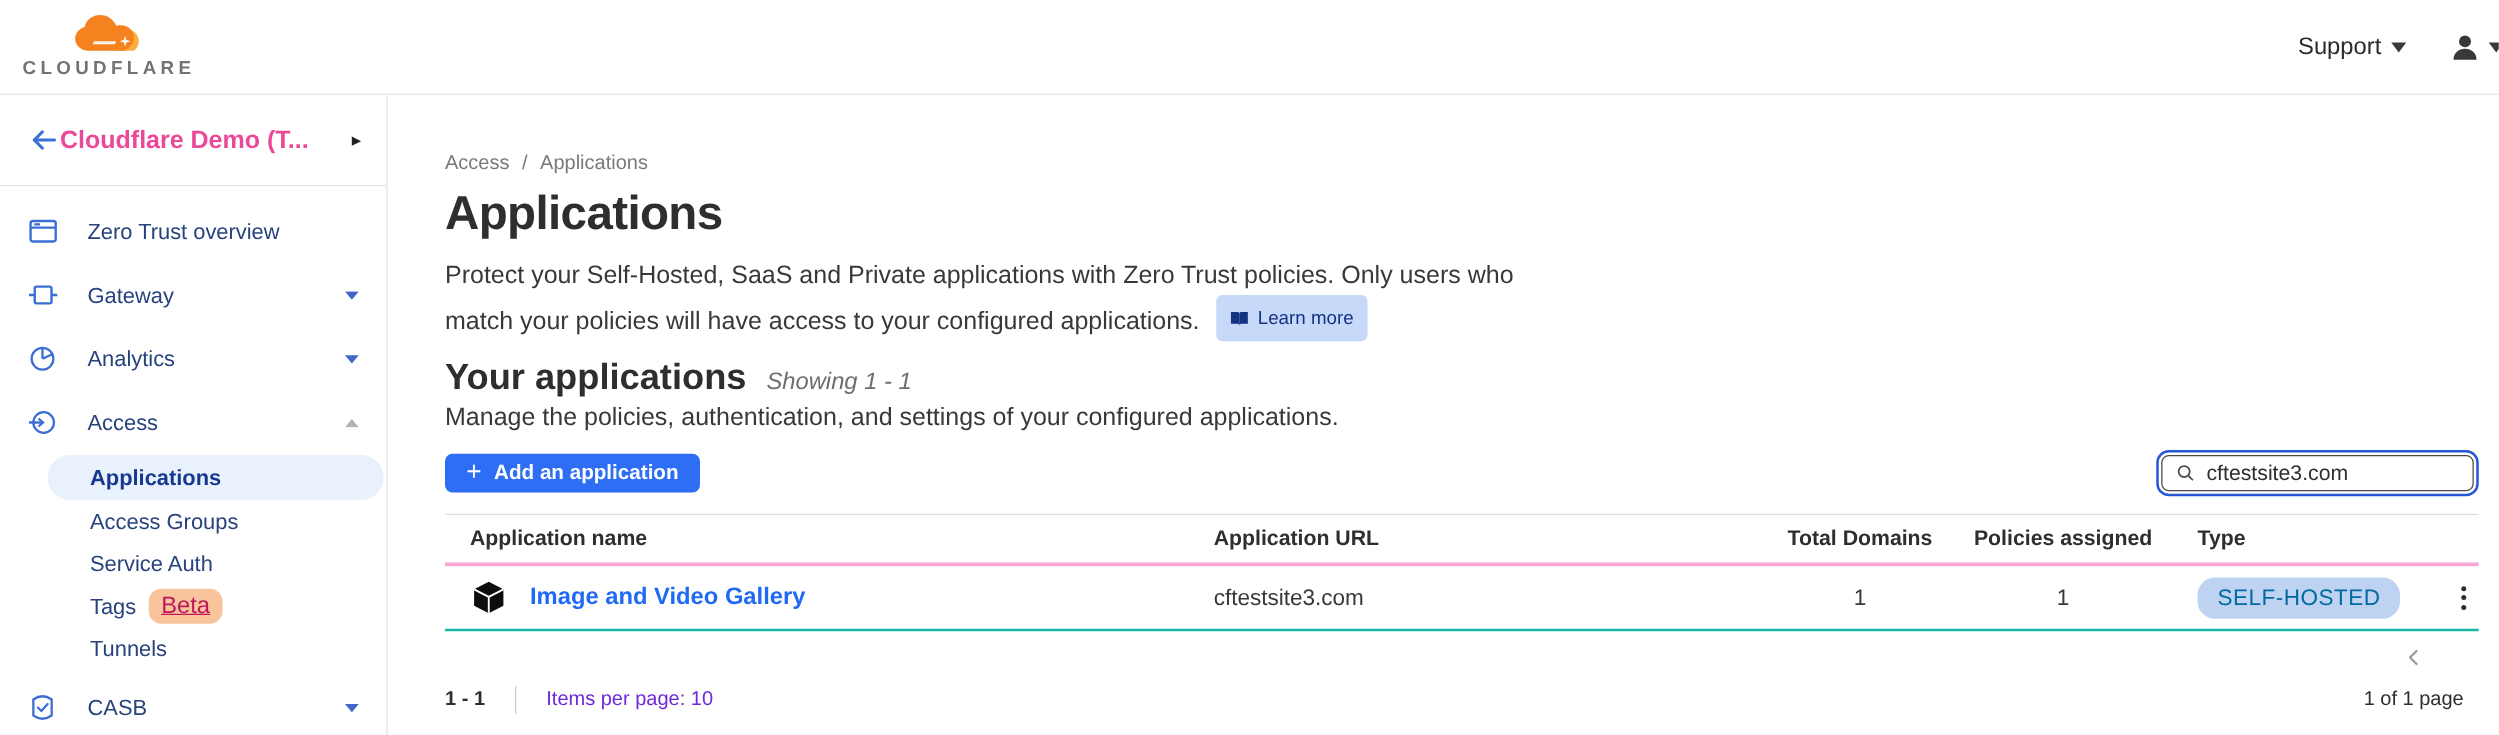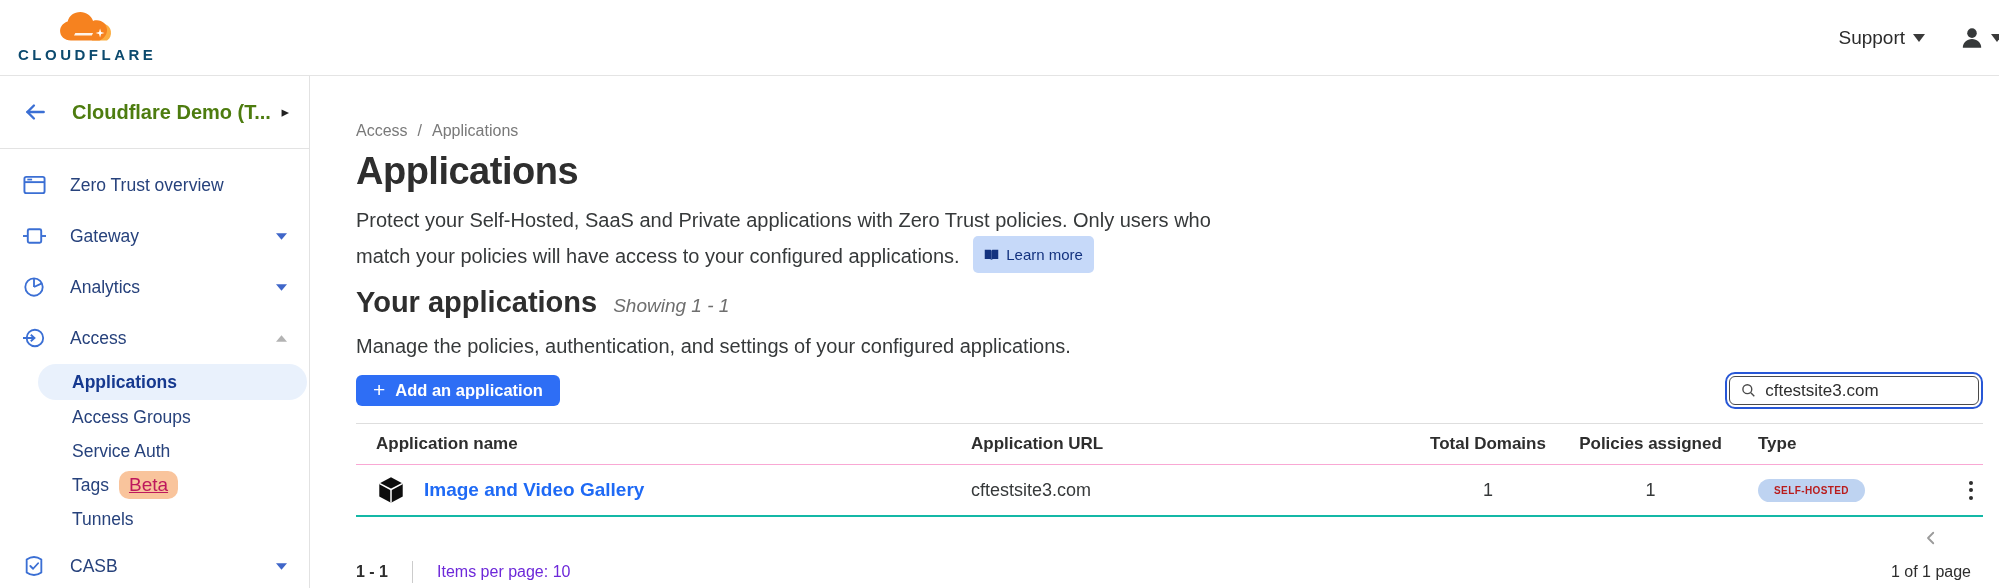--- a/index.html
+++ b/index.html
@@ -4,35 +4,35 @@
 <style>
   * { margin:0; padding:0; box-sizing:border-box; }
   html,body { width:1999px; height:588px; overflow:hidden; background:#fff;
               font-family:"Liberation Sans", sans-serif; color:#36393a; }
 
   
   .topbar { height:76px; display:flex; align-items:center; justify-content:space-between;
             border-bottom:1px solid #e4e4e4; padding:0 0 0 18px; position:relative; }
   .logo { display:flex; flex-direction:column; align-items:flex-start; cursor:pointer; }
   .logo svg { margin-left:38px; display:block; }
-  .logo-text { font-size:15px; font-weight:700; letter-spacing:3.5px; color:#0c4a6e; margin-top:1px; }
+  .logo-text { font-size:15px; font-weight:700; letter-spacing:3.5px; color:#737373; margin-top:1px; }
   .topbar-right { display:flex; align-items:center; gap:34px; padding-right:0; position:absolute; right:-4px; top:0; height:76px; }
   .support { display:flex; align-items:center; gap:8px; font-size:19px; color:#2b2b2b; cursor:pointer; }
   .tri-down { width:0; height:0; border-left:6px solid transparent; border-right:6px solid transparent; border-top:8px solid #3a3a3a; }
   .user-menu { display:flex; align-items:center; gap:6px; cursor:pointer; padding-right:0; }
 
   
   .shell { display:flex; height:512px; }
 
   
   .sidebar { width:310px; border-right:1px solid #e2e2e2; flex-shrink:0; }
   .account-row { height:73px; display:flex; align-items:center; padding:0 20px 0 22px;
                  border-bottom:1px solid #e3e3e3; cursor:pointer; }
   .account-row .back { width:26px; height:26px; flex-shrink:0; }
-  .account-name { font-size:20px; font-weight:700; color:#4d7c0f; margin-left:24px; flex:1; white-space:nowrap; overflow:hidden; }
+  .account-name { font-size:20px; font-weight:700; color:#ec4899; flex:1; white-space:nowrap; overflow:hidden; }
   .account-caret { font-size:15px; color:#222; margin-left:6px; }
   .nav { padding-top:16px; }
   .nav-item { height:40px; display:flex; align-items:center; padding:0 22px; margin-bottom:11px; cursor:pointer; }
   .nav-icon { width:24px; height:24px; flex-shrink:0; display:flex; align-items:center; justify-content:center; }
   .nav-label { font-size:17.5px; color:#27427c; margin-left:24px; flex:1; }
   .nav-caret { margin-left:6px; display:flex; }
   .subnav { margin:-5px 0 0 0; }
   .sub-item { height:34px; display:flex; align-items:center; padding:0 16px 0 72px; cursor:pointer;
               font-size:17.5px; color:#27427c; }
   .sub-item.active { background:#e9f1fc; border-radius:18px; height:36px; margin:0 2px 0 38px; padding-left:34px;
@@ -46,46 +46,46 @@
   .breadcrumb { display:flex; align-items:center; gap:10px; font-size:16px; color:#797979; }
   .breadcrumb .crumb { cursor:pointer; }
   .page-title { font-size:38px; font-weight:700; color:#2e2e2e; margin-top:10px; letter-spacing:-0.5px; }
   .desc { margin-top:12px; font-size:20px; line-height:31px; color:#36393a; max-width:900px; }
   .learn-more { display:inline-flex; align-items:center; gap:7px; background:#c6d9f9; color:#13327f;
                 font-size:15px; border-radius:5px; padding:3px 11px; margin-left:8px; cursor:pointer;
                 vertical-align:2px; white-space:nowrap; }
   .section-head { margin-top:13px; display:flex; align-items:baseline; gap:16px; }
   .section-title { font-size:29px; font-weight:700; color:#2e2e2e; }
   .showing { font-size:19px; font-style:italic; color:#6e6e6e; }
-  .section-sub { margin-top:16px; font-size:20px; color:#36393a; }
+  .section-sub { margin-top:4px; font-size:20px; color:#36393a; }
 
   .controls { margin-top:14px; display:flex; align-items:center; justify-content:space-between; }
   .add-btn { display:inline-flex; align-items:center; gap:10px; background:#2e6ef5; color:#fff;
              border:none; border-radius:6px; height:31px; padding:0 17px; font-size:16.5px; font-weight:600;
              font-family:"Liberation Sans", sans-serif; cursor:pointer; }
   .add-btn .plus { font-size:21px; font-weight:400; line-height:1; margin-top:-2px; }
   .search-wrap { border:2px solid #2857d6; border-radius:10px; padding:2px; }
   .search-inner { border:1.5px solid #4a4a4a; border-radius:6px; height:29px; width:250px;
                   display:flex; align-items:center; gap:9px; padding:0 11px; background:#fff; }
   .search-inner input { border:none; outline:none; font-size:17px; color:#2e2e2e; width:100%;
                         font-family:"Liberation Sans", sans-serif; background:transparent; }
 
   
   .table { margin-top:14px; }
   .t-header, .t-row { display:grid; grid-template-columns:615px 442px 150px 175px 187px 1fr; align-items:center; }
-  .t-header { height:42px; border-top:1px solid #dedede; border-bottom:1px solid #f9a8d4; }
+  .t-header { height:42px; border-top:1px solid #dedede; border-bottom:3px solid #f9a8d4; }
   .t-header > div { font-size:17px; font-weight:700; color:#2e2e2e; }
   .t-row { height:52px; border-bottom:2px solid #14b8a6; }
   .cell-pad { padding-left:20px; }
   .center { text-align:center; }
   .name-cell { display:flex; align-items:center; gap:18px; padding-left:20px; }
   .app-link { color:#1f6af5; font-size:19px; font-weight:600; cursor:pointer; }
   .url-cell { font-size:18px; color:#36393a; }
   .num-cell { font-size:18px; color:#36393a; }
-  .type-pill { display:inline-block; background:#bed3f1; color:#b91c1c; font-size:10px; font-weight:700;
+  .type-pill { display:inline-block; background:#bed3f1; color:#0369a1; font-size:18px; font-weight:400;
                letter-spacing:0.4px; border-radius:14px; padding:6px 16px; margin-left:20px; }
   .kebab { display:flex; flex-direction:column; gap:3.5px; align-items:center; justify-self:end;
            padding:6px 10px; cursor:pointer; }
   .kebab i { width:4px; height:4px; border-radius:50%; background:#2e2e2e; display:block; }
 
   
   .pager { margin-top:12px; display:flex; align-items:center; justify-content:space-between; }
   .pager-left { display:flex; align-items:center; gap:24px; }
   .range { font-size:16px; font-weight:700; color:#2e2e2e; }
   .vdiv { width:1px; height:22px; background:#ccc; }

